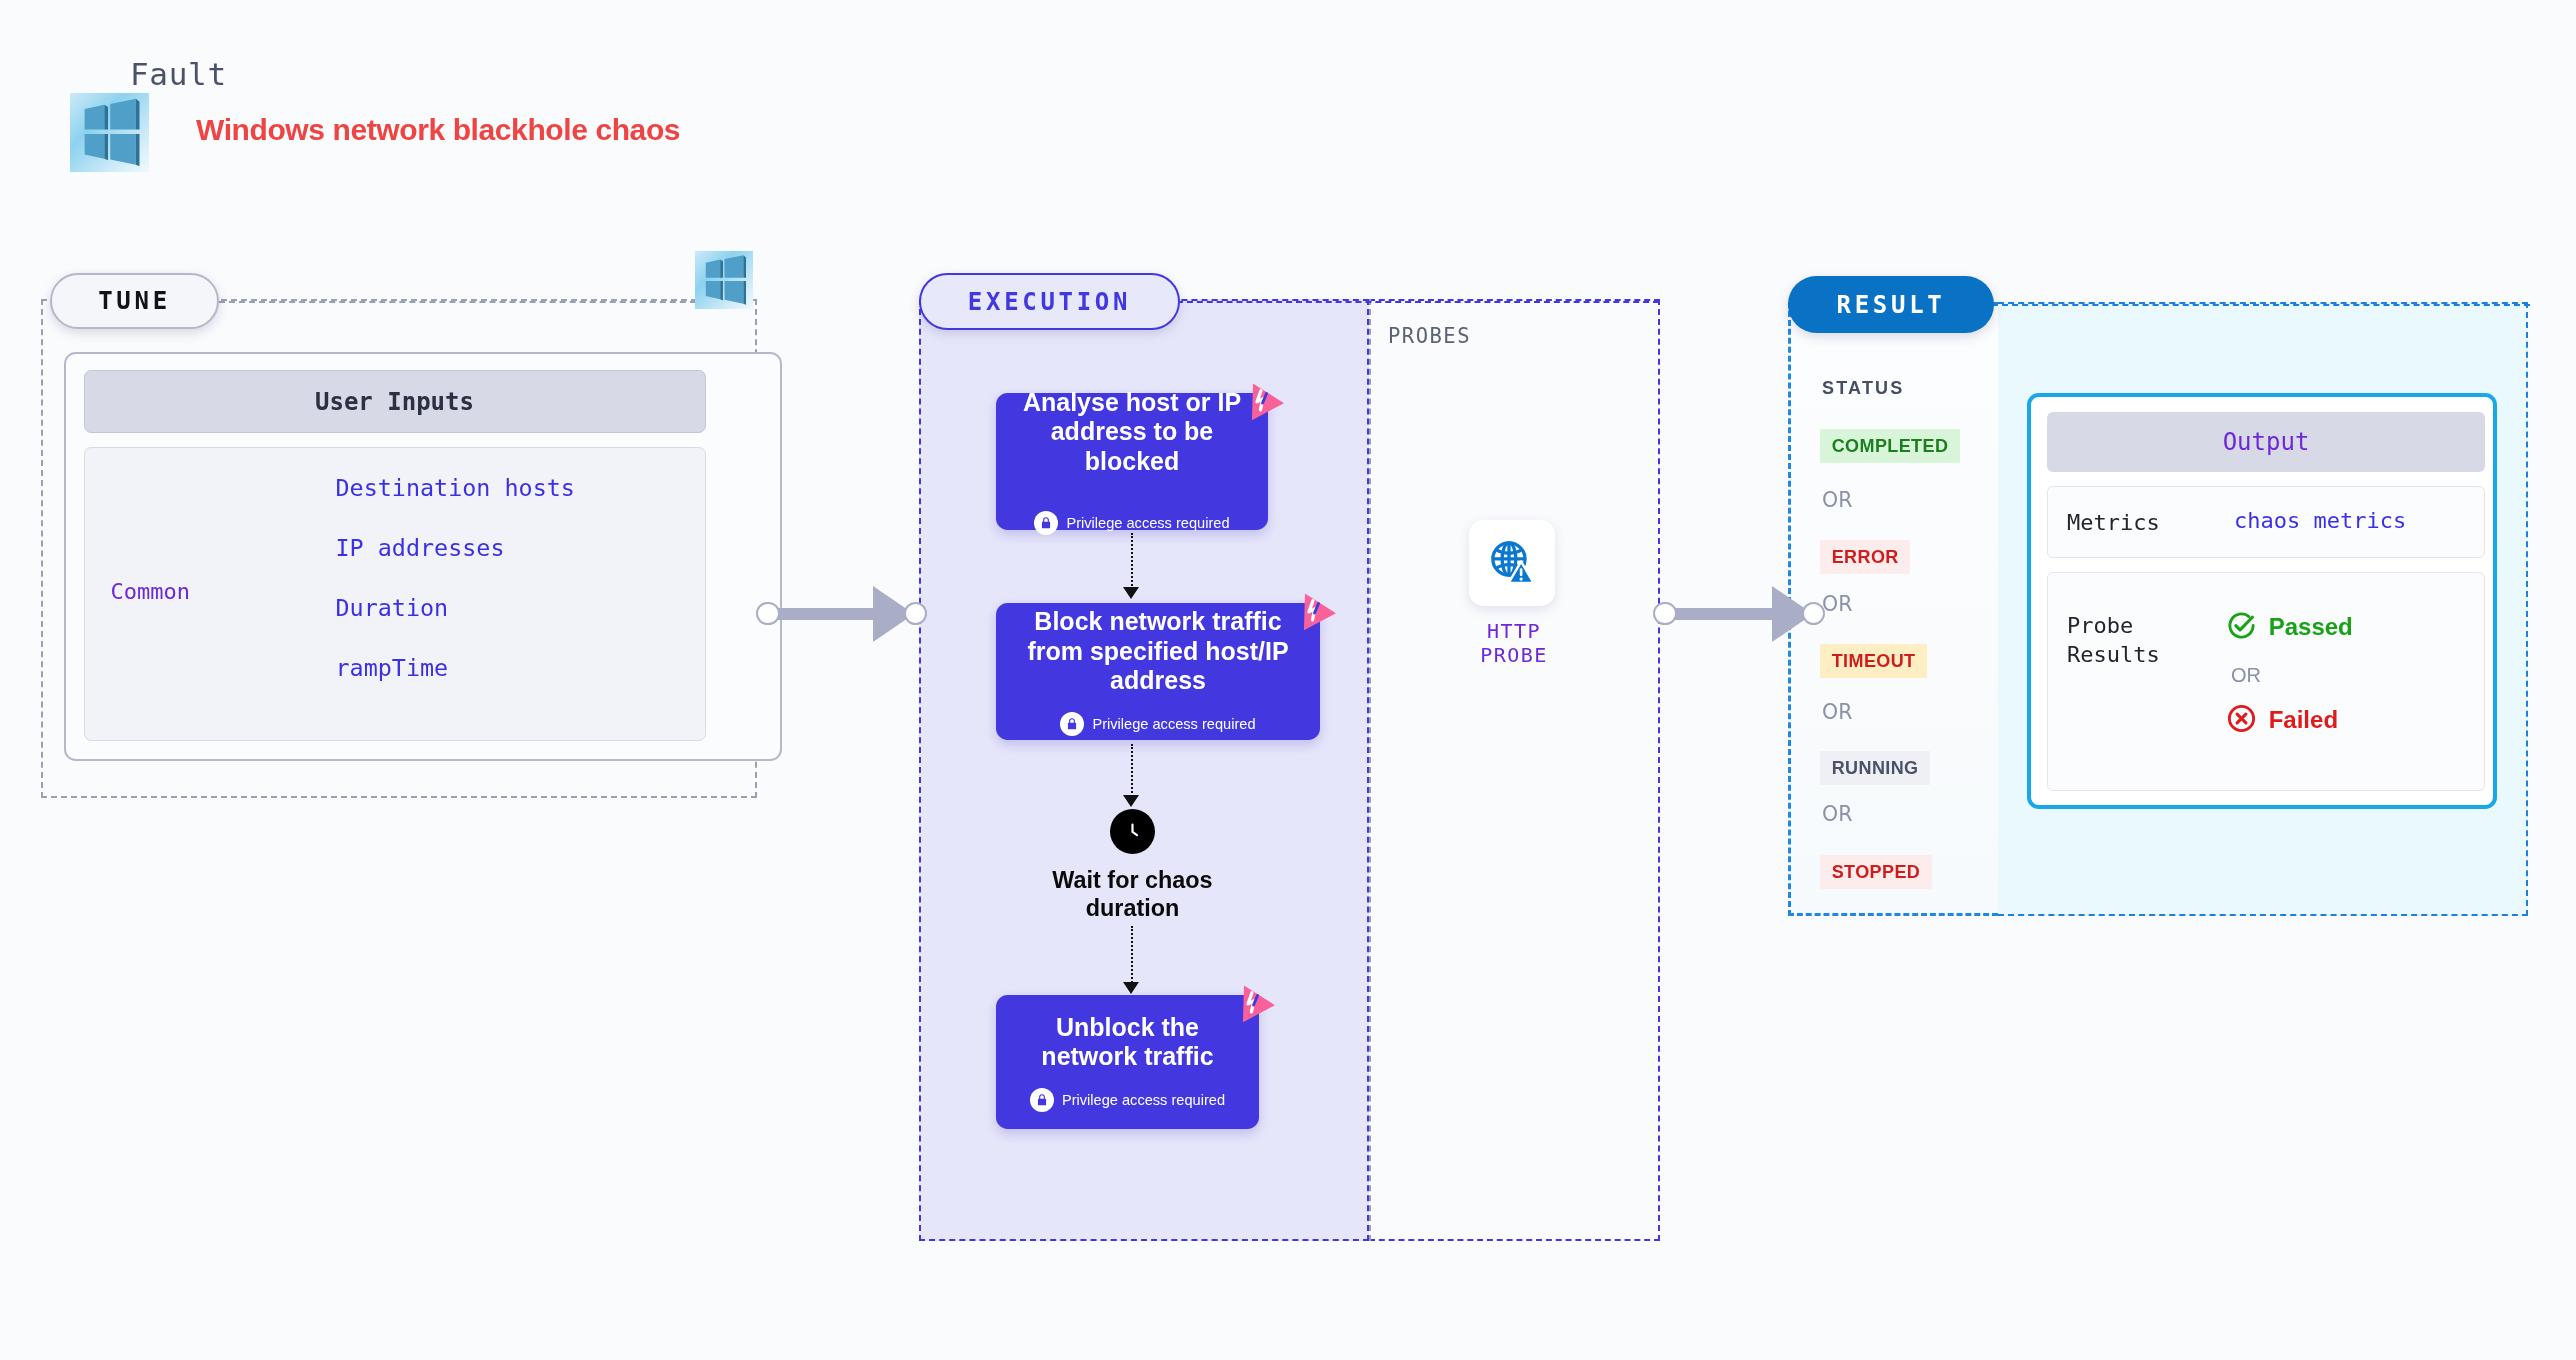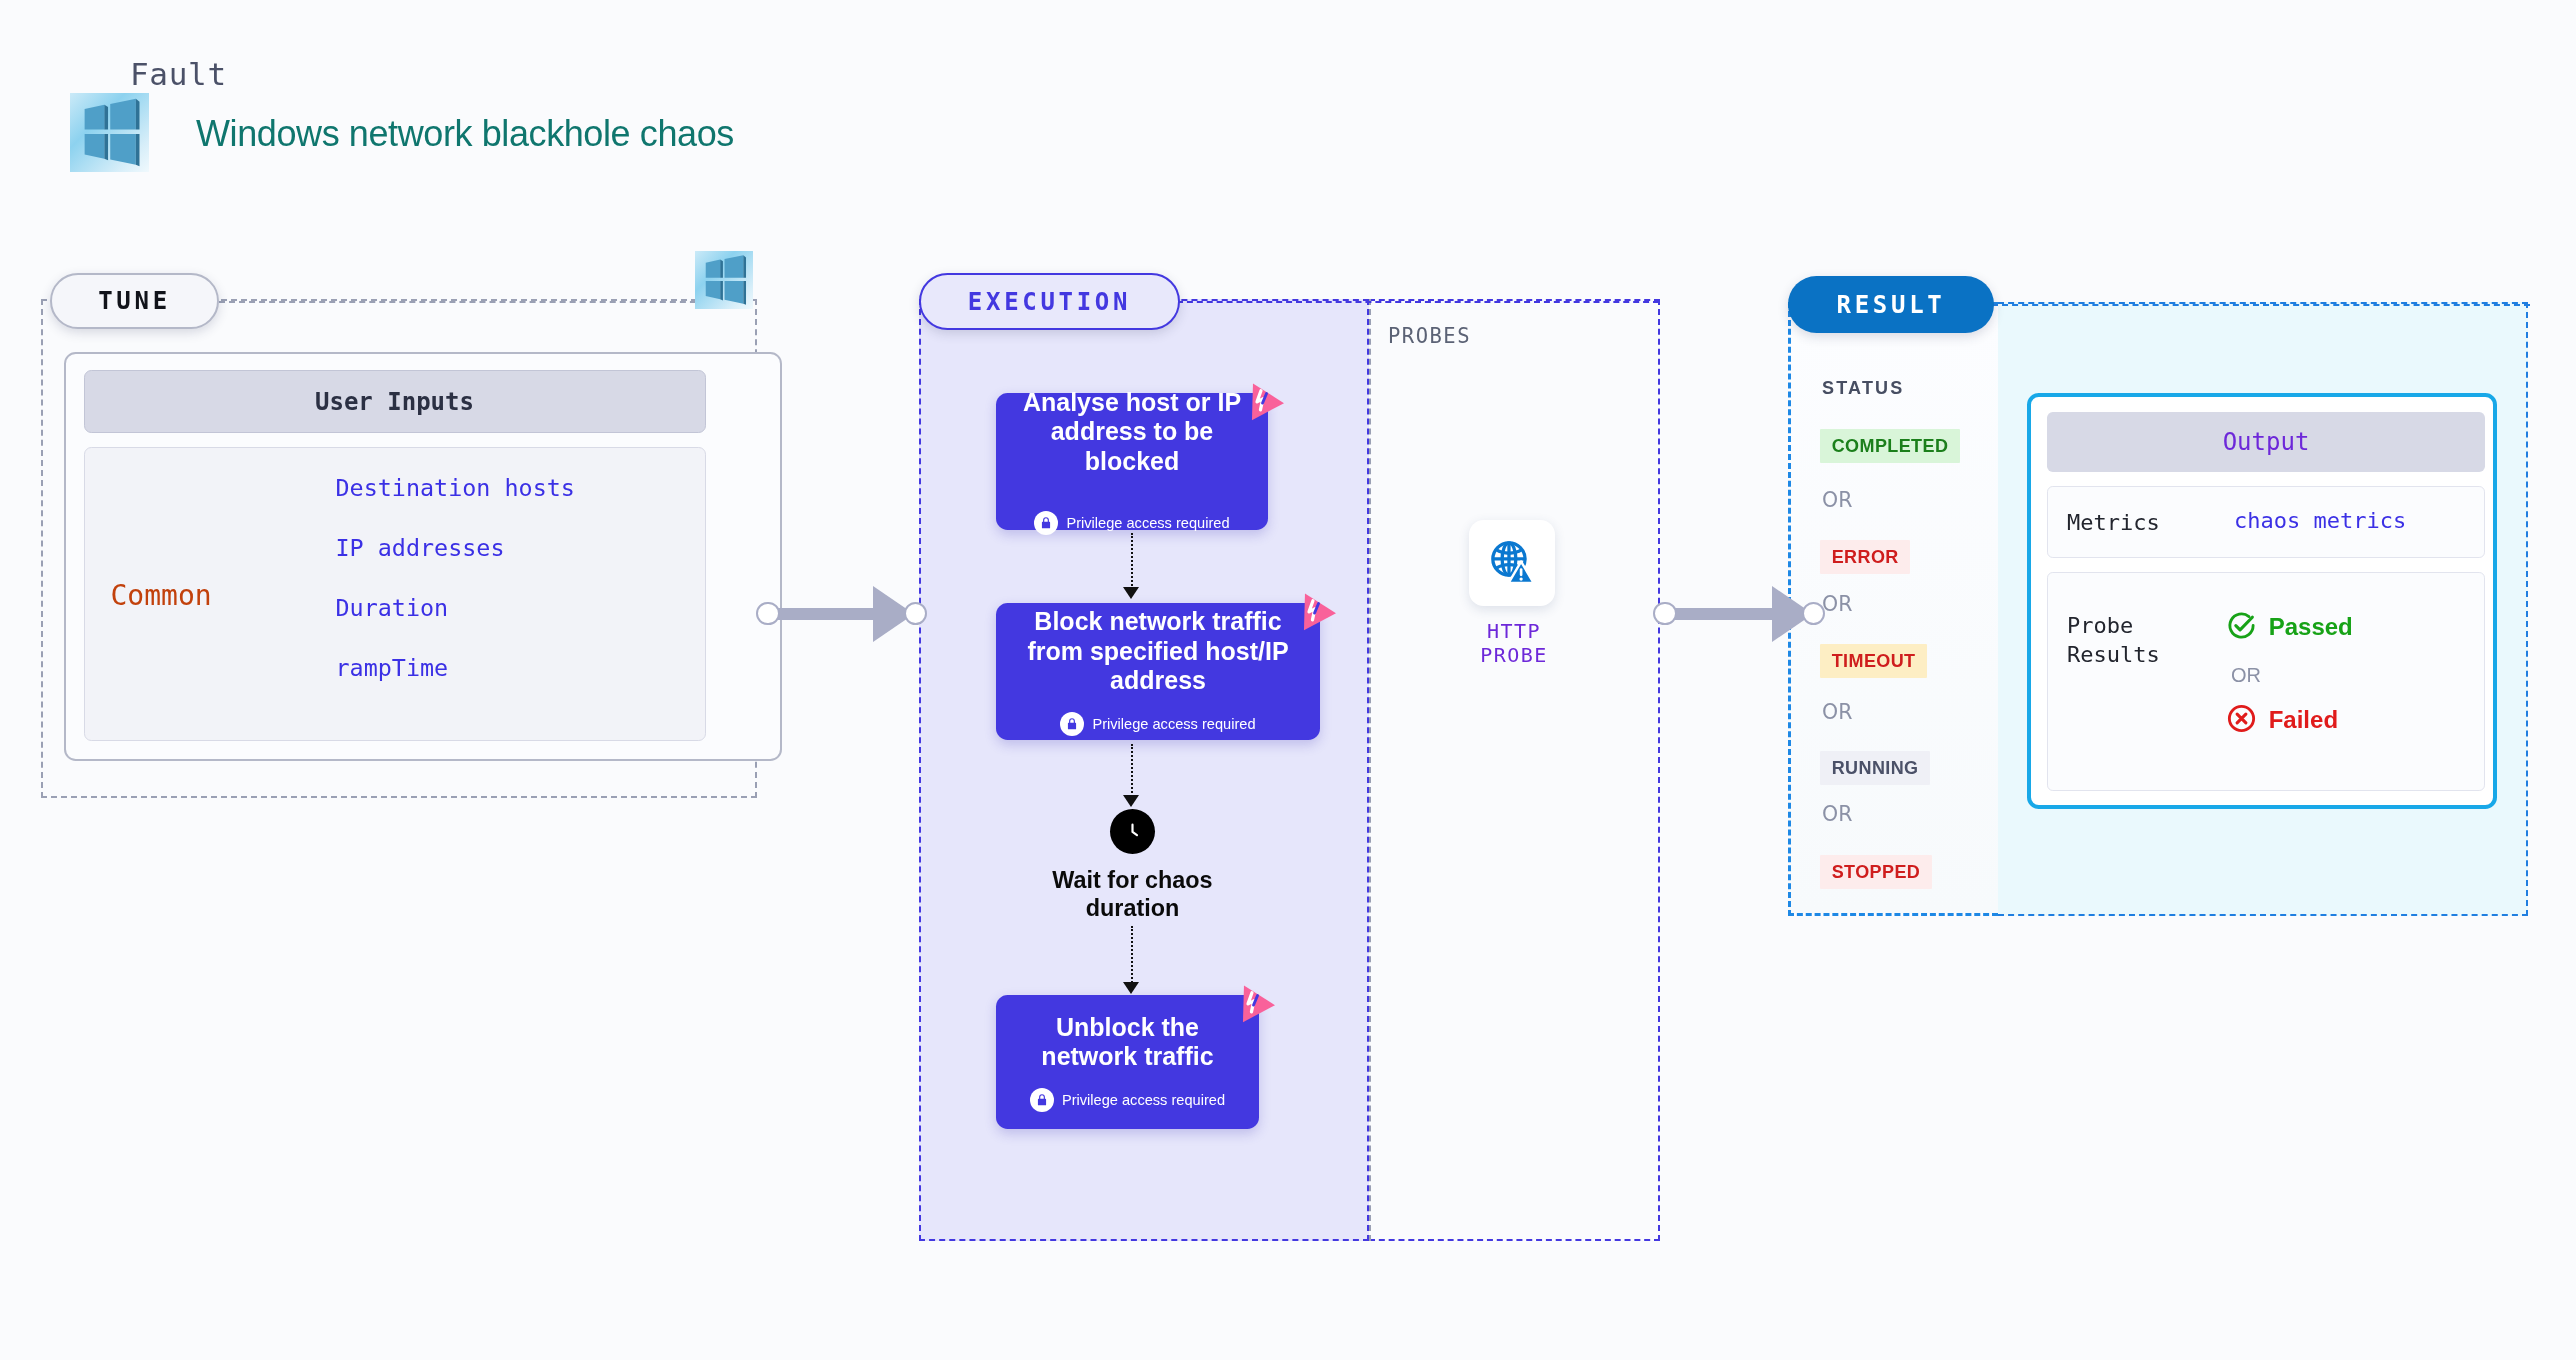--- a/index.html
+++ b/index.html
@@ -13,21 +13,21 @@
 
   
   .hdr-fault {
     position: absolute; left: 130px; top: 56px;
     font-family: "DejaVu Sans Mono", monospace;
     font-size: 31px; color: #4b5168; letter-spacing: 0.7px;
   }
   .hdr-logo { position: absolute; left: 70px; top: 93px; width: 79px; height: 79px; }
   .hdr-title {
     position: absolute; left: 196px; top: 113px;
-    font-size: 36px; font-weight: 400; color: #0f766e;
+    font-size: 30px; font-weight: 700; color: #ef4444;
     letter-spacing: -0.4px; white-space: nowrap;
   }
 
   
   .winlogo { position: relative; width: 100%; height: 100%;
     background: linear-gradient(160deg,#bfe6f7 0%, #8fd3ef 30%, #cfe9f6 75%, #eaf6fc 100%);
     overflow: hidden; }
 
   
   .pill {
@@ -97,21 +97,21 @@
     background: #d7d9e6; border: 0.7px solid #c2c5d6; border-radius: 7.3px;
     display: flex; align-items: center; justify-content: center;
     font-family: "DejaVu Sans Mono", monospace; font-size: 24px; font-weight: 700; color: #2b3043;
   }
   .userinputs-body {
     position: absolute; left: 17.5px; top: 93px; width: 622px; height: 294px;
     background: #f2f3f8; border: 0.7px solid #d8dae6; border-radius: 7.3px;
   }
   .common-lbl {
     position: absolute; left: 26px; top: 131px;
-    font-family: "DejaVu Sans Mono", monospace; font-size: 28px; color: #c2410c;
+    font-family: "DejaVu Sans Mono", monospace; font-size: 22px; color: #6d28d9;
   }
   .param-list { position: absolute; left: 251px; top: 26px; }
   .param {
     font-family: "DejaVu Sans Mono", monospace; font-size: 23.4px;
     color: #3b30e5; margin-bottom: 32px; white-space: nowrap;
   }
 
   
   .conn { position: absolute; height: 56px; z-index: 7; }
   .conn .bar { position: absolute; left: 16px; top: 22px; height: 11.7px; background: #a9adc6; }

